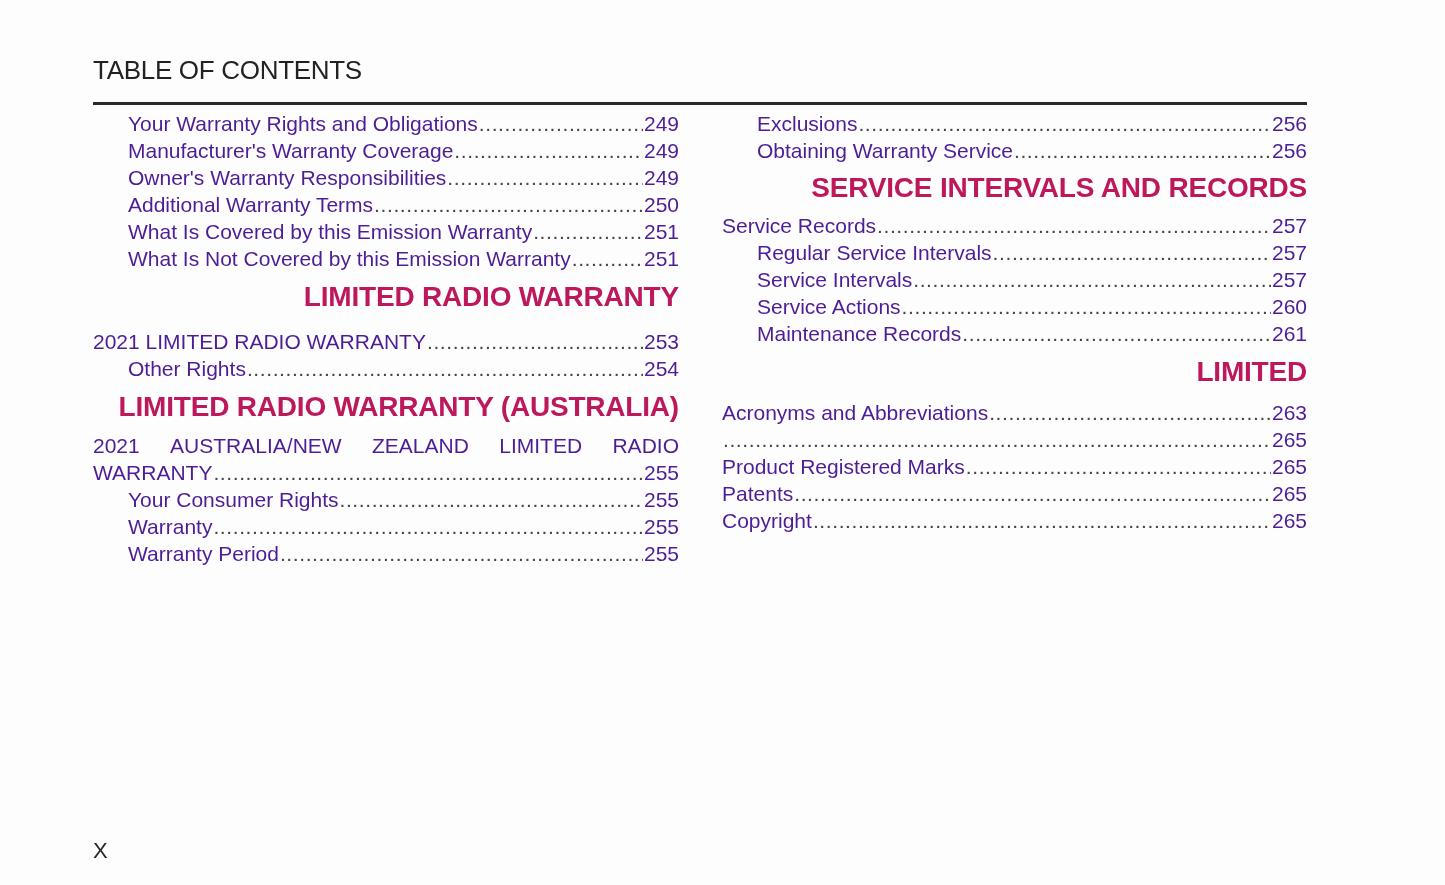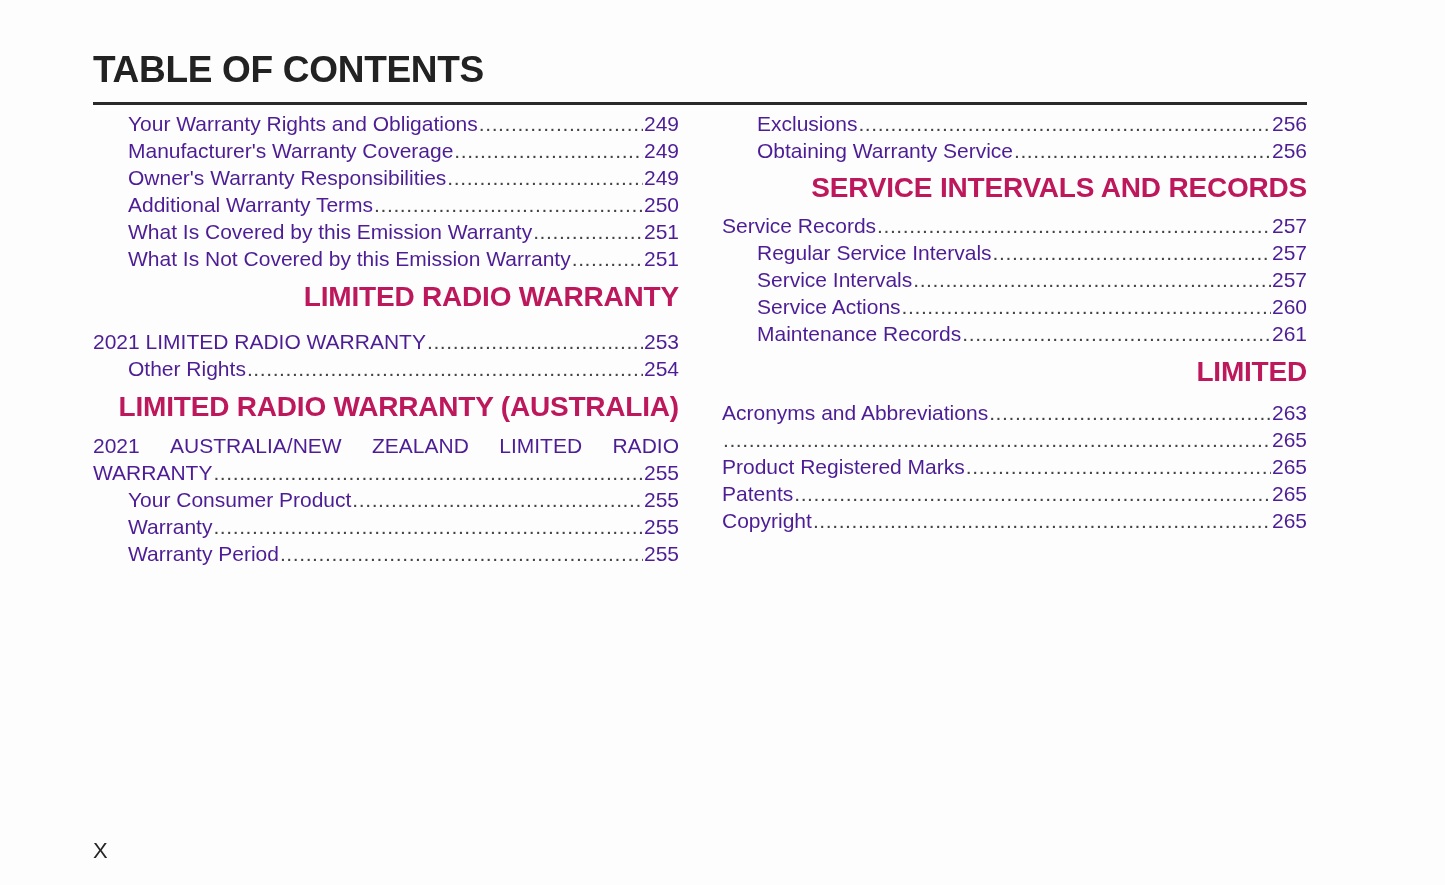--- a/index.html
+++ b/index.html
@@ -18,22 +18,22 @@
   .page {
     position: absolute;
     left: 0; top: 0;
     width: 1445px; height: 885px;
     background: #fdfdfd;
   }
   .toc-title {
     position: absolute;
     left: 93px;
     top: 50px;
-    font-size: 37px;
-    font-weight: bold;
+    font-size: 26px;
+    font-weight: normal;
     letter-spacing: -0.3px;
     color: #222;
     margin: 0;
     line-height: 40px;
   }
   .rule {
     position: absolute;
     left: 93px;
     top: 102px;
     width: 1214px;
@@ -172,21 +172,21 @@
         <span>RADIO</span>
       </div>
       <div class="line2">
         <span class="label">WARRANTY</span>
         <span class="leader"></span>
         <span class="page-num">255</span>
       </div>
     </div>
 
     <div class="entry indent">
-      <span class="label">Your Consumer Product</span>
+      <span class="label">Your Consumer Rights</span>
       <span class="leader"></span>
       <span class="page-num">255</span>
     </div>
     <div class="entry indent">
       <span class="label">Warranty</span>
       <span class="leader"></span>
       <span class="page-num">255</span>
     </div>
     <div class="entry indent">
       <span class="label">Warranty Period</span>

